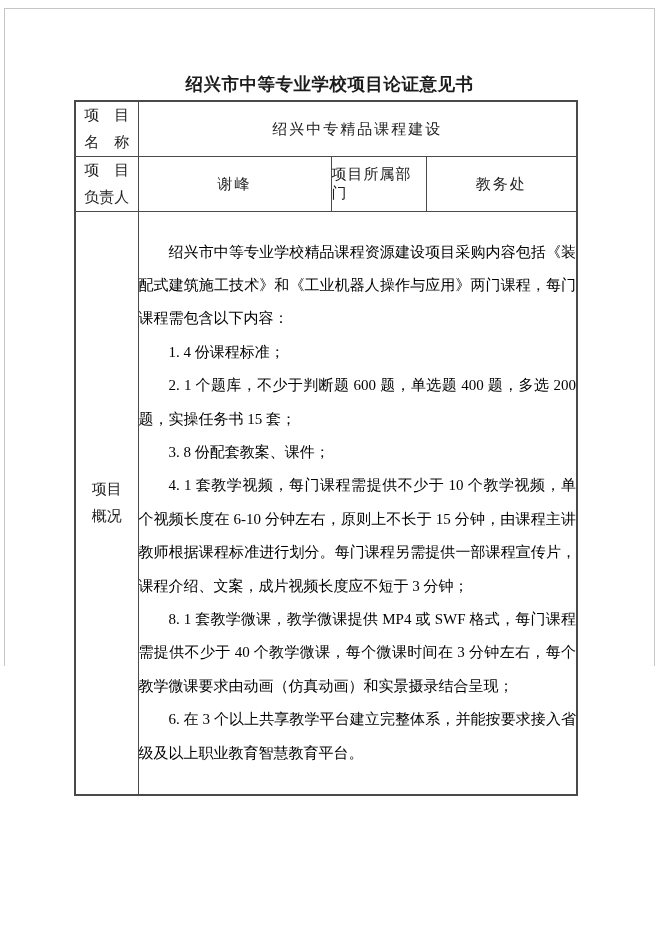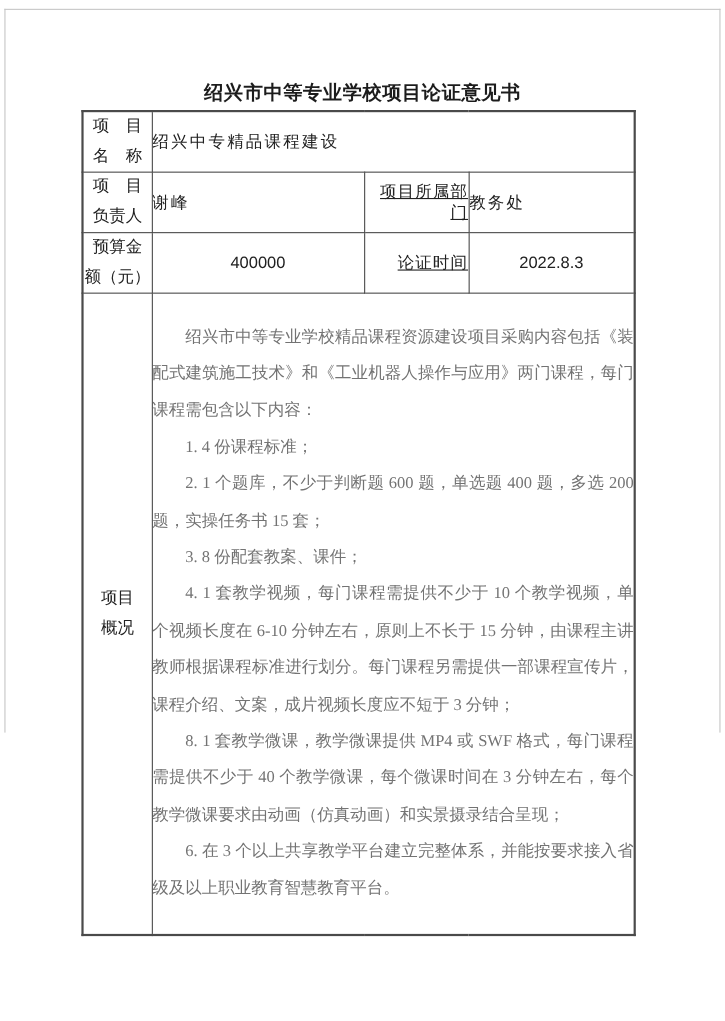--- a/index.html
+++ b/index.html
@@ -59,48 +59,47 @@
   tr.r2 { height: 53px; }
   tr.r3 { height: 45px; }
   tr.r4 { height: 583px; }
   .label-cell {
     text-align: center;
     line-height: 27px;
     background: #ffffff;
   }
   .lbl-line { display: block; }
   .value-cell {
-    text-align: left;
+    text-align: center;
     letter-spacing: 2px;
     margin-left: 20px;
   }
   .num-cell {
     text-align: center;
     font-family: "Liberation Sans", sans-serif;
     font-weight: 600;
     font-size: 15px;
     letter-spacing: 0;
   }
   .mid-label {
-    text-align: right;
+    text-align: left;
     letter-spacing: 1px;
-    text-decoration: underline;
   }
   .overview-cell {
     vertical-align: top;
     padding: 1px 9px 0 9px;
   }
   .overview-cell p {
     margin: 0;
     text-indent: 2em;
     font-size: 15px;
     line-height: 33.4px;
     text-align: justify;
     text-justify: inter-ideograph;
-    color: #737373;
+    color: #000000;
   }
 </style>
 </head>
 <body>
 
 <div class="page">
 
   <div class="doc-title">绍兴市中等专业学校项目论证意见书</div>
 
   <table class="form-table">
@@ -123,29 +122,20 @@
     <tr class="r2">
       <th class="label-cell">
         <span class="lbl-line">项　目</span>
         <span class="lbl-line">负责人</span>
       </th>
       <td class="value-cell">谢峰</td>
       <th class="mid-label">项目所属部门</th>
       <td class="value-cell">教务处</td>
     </tr>
 
-    <tr class="r3">
-      <th class="label-cell">
-        <span class="lbl-line">预算金</span>
-        <span class="lbl-line">额（元）</span>
-      </th>
-      <td class="num-cell">400000</td>
-      <th class="mid-label">论证时间</th>
-      <td class="num-cell">2022.8.3</td>
-    </tr>
 
     <tr class="r4">
       <th class="label-cell">
         <span class="lbl-line">项目</span>
         <span class="lbl-line">概况</span>
       </th>
       <td class="overview-cell" colspan="3">
         <p>绍兴市中等专业学校精品课程资源建设项目采购内容包括《装配式建筑施工技术》和《工业机器人操作与应用》两门课程，每门课程需包含以下内容：</p>
         <p>1. 4 份课程标准；</p>
         <p>2. 1 个题库，不少于判断题 600 题，单选题 400 题，多选 200 题，实操任务书 15 套；</p>

